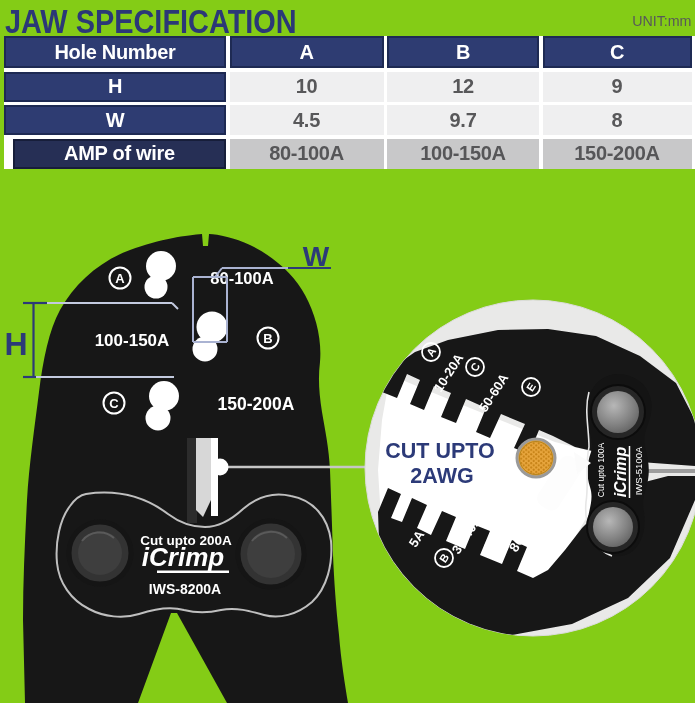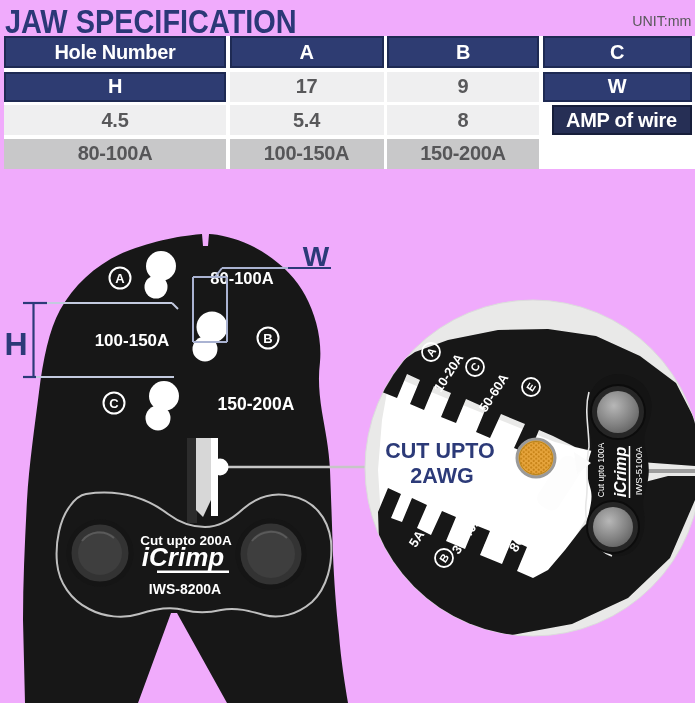--- a/index.html
+++ b/index.html
@@ -1,16 +1,16 @@
 <!DOCTYPE html>
 <html><head>
 <meta charset="utf-8">
 <style>
   html,body{margin:0;padding:0;background:#fff;}
-  .page{position:relative;width:695px;height:703px;background:#f0abfc;overflow:hidden;
+  .page{position:relative;width:695px;height:703px;background:#84cc16;overflow:hidden;
         font-family:"Liberation Sans",sans-serif;text-align:right;}
   .title{position:absolute;left:5px;top:4px;margin:0;font-size:34px;line-height:1;
          font-weight:bold;color:#2b3877;transform:scaleX(.85);transform-origin:left top;
          white-space:nowrap;}
   .unit{position:absolute;right:4px;top:12px;font-size:15px;color:#58585a;
         transform:scaleX(.95);transform-origin:right top;}
   .spec-table{position:absolute;left:4px;top:36px;width:693px;
               display:grid;grid-template-columns:222px 154px 152px 149px;
               grid-template-rows:32px 30px 30px 30px;gap:3.5px;background:#fff;}
   .cell{display:flex;align-items:center;justify-content:center;box-sizing:border-box;
@@ -30,26 +30,27 @@
   <h1 class="title">JAW SPECIFICATION</h1>
   <div class="unit">UNIT:mm</div>
 
   <div class="spec-table">
     <div class="cell navy">Hole Number</div>
     <div class="cell navy">A</div>
     <div class="cell navy">B</div>
     <div class="cell navy">C</div>
 
     <div class="cell navy">H</div>
-    <div class="cell light">17</div>
+    <div class="cell light">10</div>
+    <div class="cell light">12</div>
     <div class="cell light">9</div>
 
     <div class="cell navy">W</div>
     <div class="cell light">4.5</div>
-    <div class="cell light">5.4</div>
+    <div class="cell light">9.7</div>
     <div class="cell light">8</div>
 
     <div class="cell navy-dark">AMP of wire</div>
     <div class="cell amp">80-100A</div>
     <div class="cell amp">100-150A</div>
     <div class="cell amp">150-200A</div>
   </div>
 
   <div class="figure">
   <svg width="695" height="535" viewBox="0 168 695 535">

